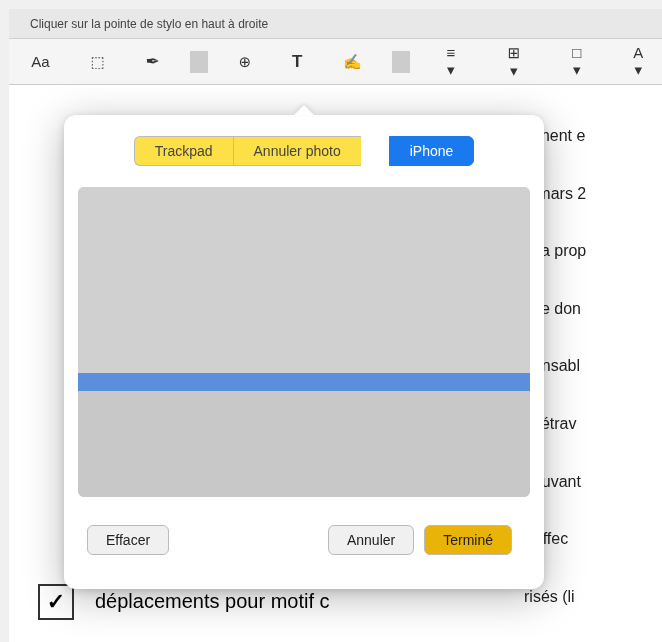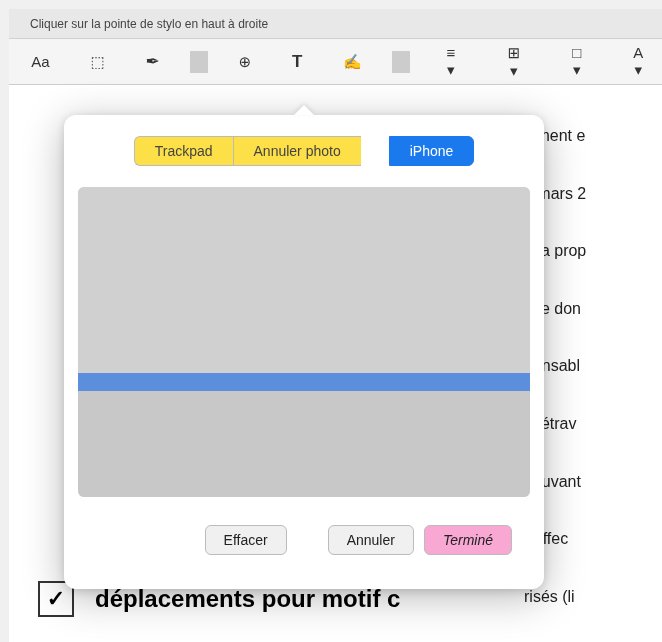--- a/index.html
+++ b/index.html
@@ -209,40 +209,39 @@
     .sig-instruction {
       text-align: center;
       font-size: 14px;
       color: #555;
       margin-bottom: 14px;
     }
 
     
     .btn-row {
       display: flex;
-      justify-content: flex-end;
+      justify-content: space-between;
       align-items: center;
     }
     .btn-row-right {
       display: flex;
       gap: 10px;
       margin-left: 32px;
     }
     .btn {
       padding: 6px 18px;
       font-size: 14px;
       border: 1px solid #bbb;
       border-radius: 6px;
       background: #f0f0f0;
       cursor: pointer;
       color: #222;
     }
     .btn.primary {
-      background: #f9a8d4;
-      font-style: italic;
+      background: #eab308;
     }
   </style>
 </head>
 <body>
 
 <div class="hint-bar">
   <span class="hint-text">Cliquer sur la pointe de stylo en haut à droite</span>
 </div>
 
 <div class="toolbar">
@@ -288,21 +287,21 @@
     <p>e le don</p>
     <p>pensabl</p>
     <p>télétrav</p>
     <p>pouvant</p>
     <p>r effec</p>
     <p>risés (li</p>
   </div>
 
   <div class="checkbox-row">
     <div class="checkbox-symbol">✓</div>
-    <span style="font-size:24px; font-weight:bold;">déplacements pour motif c</span>
+    <span style="font-size:20px; font-weight:normal;">déplacements pour motif c</span>
   </div>
 </div>
 
 <div class="popup">
 
   <div class="tab-row">
     <div class="tab">Trackpad</div>
     <div class="tab">Annuler photo</div>
     <div class="tab active">iPhone</div>
   </div>

